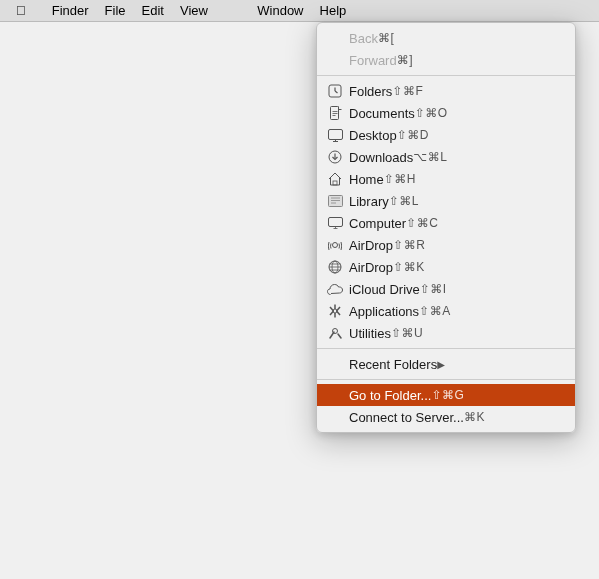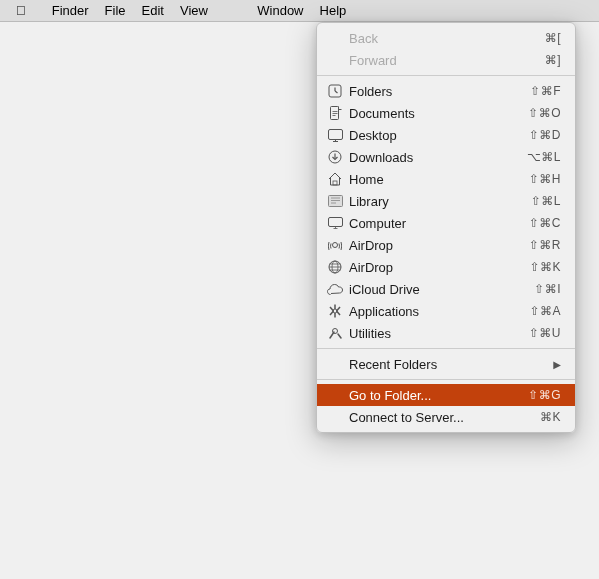--- a/index.html
+++ b/index.html
@@ -63,21 +63,20 @@
       border: 1px solid #c0c0c0;
       border-radius: 6px;
       box-shadow: 0 8px 30px rgba(0,0,0,0.25), 0 2px 8px rgba(0,0,0,0.15);
       padding: 4px 0;
       z-index: 100;
     }
 
     .menu-item {
       display: flex;
       align-items: center;
-      justify-content: space-between;
       padding: 2px 14px 2px 10px;
       height: 22px;
       cursor: default;
       color: #1a1a1a;
     }
     .menu-item.disabled {
       color: #aaa;
     }
     .menu-item.highlighted {
       background: #c2410c;

